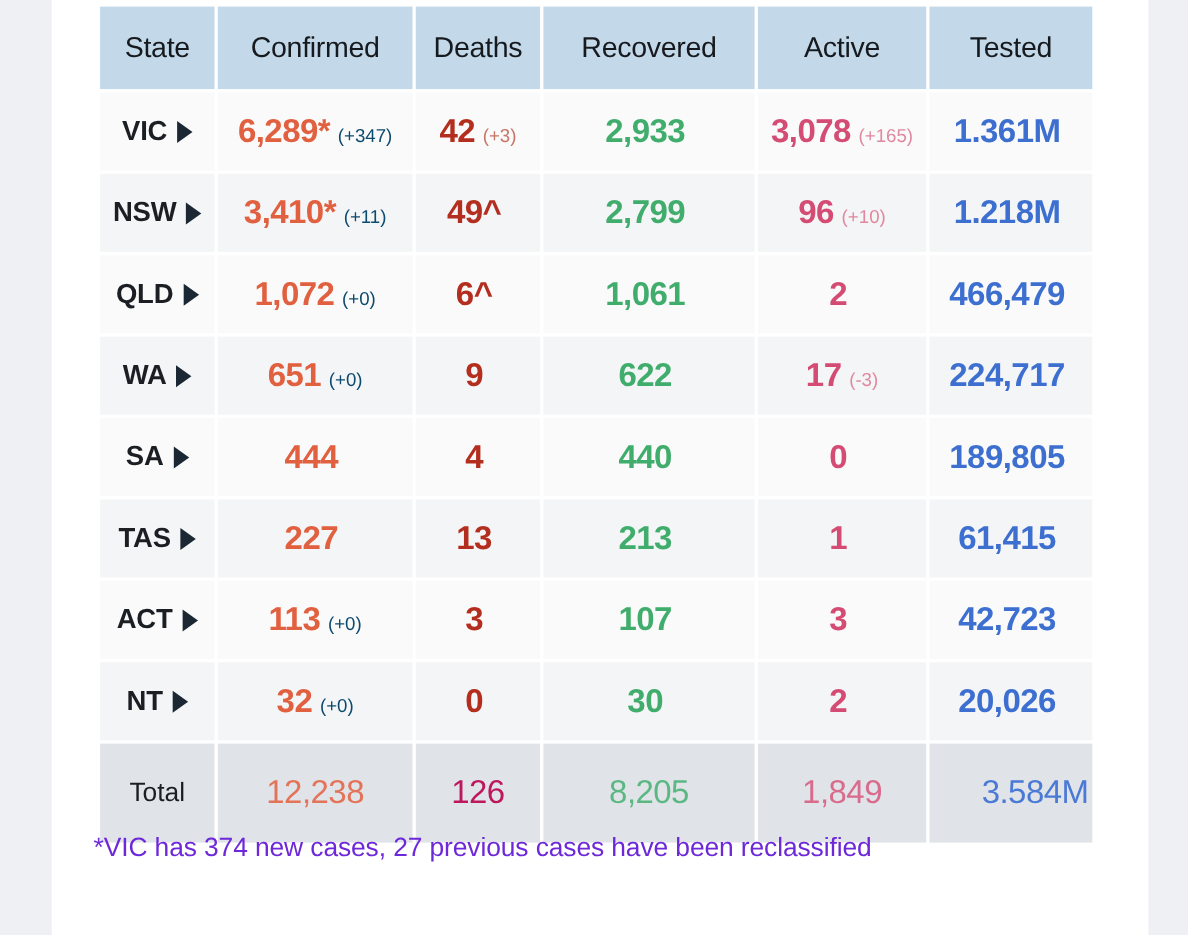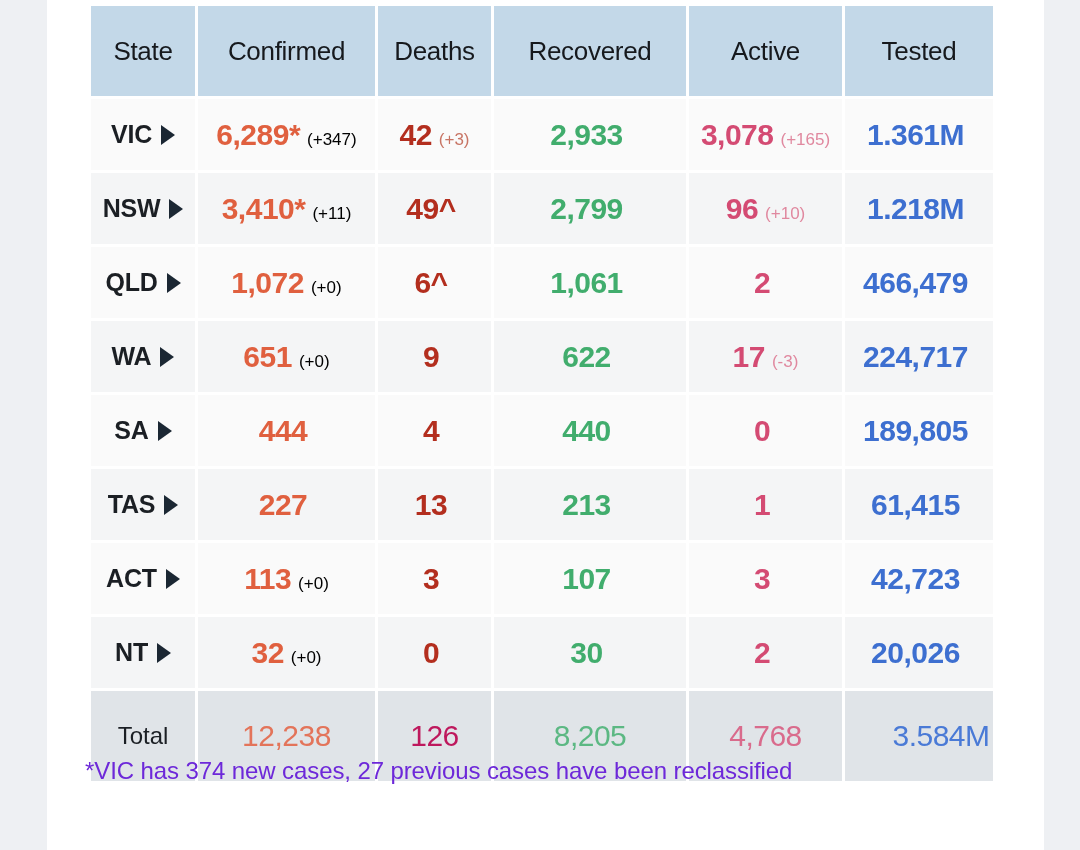--- a/index.html
+++ b/index.html
@@ -43,21 +43,21 @@
   
   col.c-state    { width: 104px; }
   col.c-confirmed{ width: 177px; }
   col.c-deaths   { width: 113px; }
   col.c-recovered{ width: 192px; }
   col.c-active   { width: 153px; }
   col.c-tested   { width: 148px; }
 
   thead th {
     background: #c3d8e8;
-    height: 90px;
+    height: 75px;
     font-size: 26px;
     font-weight: 400;
     color: #16191d;
     letter-spacing: -0.3px;
   }
   tbody tr.state-row td {
     height: 71px;
     background: #fafafa;
   }
   tbody tr.state-row.alt td {
@@ -111,21 +111,21 @@
     font-weight: 400;
     margin-left: 7px;
     letter-spacing: 0;
   }
   .total-row .val {
     font-weight: 400;
     font-size: 30px;
   }
 
   .c-conf  { color: #e0603f; }
-  .c-conf .delta { color: #000000; }
+  .c-conf .delta { color: #0c4a6e; }
   .c-death { color: #b32e1e; }
   .c-death .delta { color: #c87565; }
   .c-recov { color: #41ad6d; }
   .c-recov .delta { color: #7fc79c; }
   .c-act   { color: #d44b73; }
   .c-act .delta { color: #e0889f; }
   .c-test  { color: #3d6fd0; }
   .c-test .delta { color: #8aa8e0; }
 
   .total-row .c-conf  { color: #e3745a; }
@@ -259,21 +259,21 @@
           <td class="val c-recov"><span class="num">30</span><span class="delta"></span></td>
           <td class="val c-act"><span class="num">2</span><span class="delta"></span></td>
           <td class="val c-test"><span class="num">20,026</span><span class="delta"></span></td>
         </tr>
 
         <tr class="total-row">
           <td><span class="total-label">Total</span></td>
           <td class="val c-conf"><span class="num">12,238</span></td>
           <td class="val c-death"><span class="num">126</span></td>
           <td class="val c-recov"><span class="num">8,205</span></td>
-          <td class="val c-act"><span class="num">4,768</span></td>
+          <td class="val c-act"><span class="num">1,849</span></td>
           <td class="val c-test"><span class="num">3.584M</span></td>
         </tr>
 
       </tbody>
     </table>
   </div>
 
   <div class="footnote">*VIC has 374 new cases, 27 previous cases have been reclassified</div>
 
 </div>

